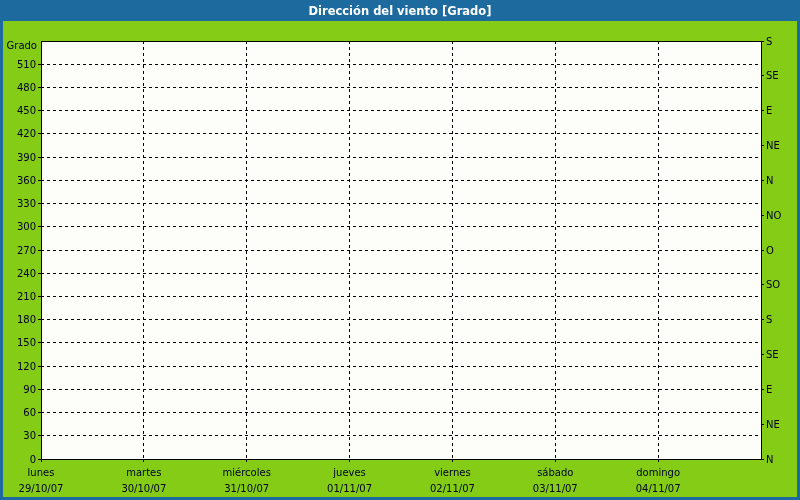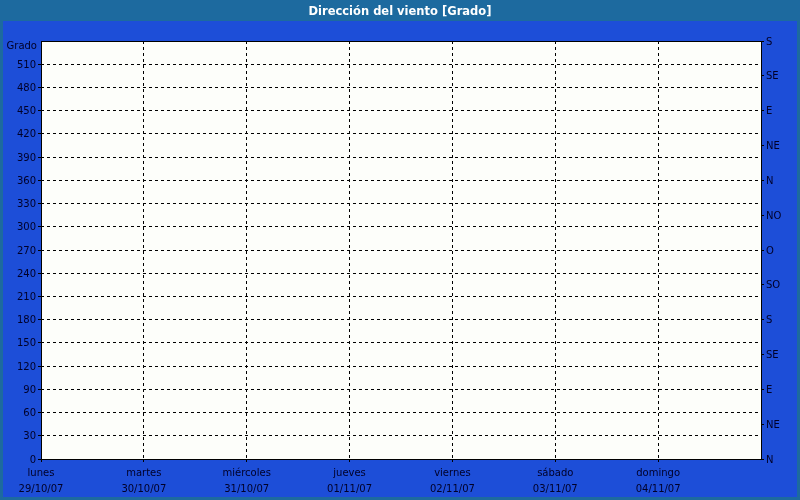--- a/index.html
+++ b/index.html
@@ -34,21 +34,21 @@
     position: absolute;
     inset: 0;
     border-style: solid;
     border-width: 3px;
     pointer-events: none;
   }
 </style>
 </head>
 <body>
 
-<div class="frame" style="background: #1d4ed8;">
+<div class="frame" style="background: #84cc16;">
   <div class="titlebar" style="background: rgb(29, 106, 159);">
     <span class="title" style="color: rgb(255, 255, 255);">Dirección del viento [Grado]</span>
   </div>
   <svg class="chart" id="chart" width="800" height="500">
       <rect x="41" y="41" width="720" height="418" fill="#fdfefa" stroke="none"></rect>
       <line x1="41" y1="435.77777777777777" x2="761" y2="435.77777777777777" stroke="#000000" stroke-width="1" stroke-dasharray="3,3" shape-rendering="crispEdges"></line>
       <line x1="41" y1="412.55555555555554" x2="761" y2="412.55555555555554" stroke="#000000" stroke-width="1" stroke-dasharray="3,3" shape-rendering="crispEdges"></line>
       <line x1="41" y1="389.33333333333337" x2="761" y2="389.33333333333337" stroke="#000000" stroke-width="1" stroke-dasharray="3,3" shape-rendering="crispEdges"></line>
       <line x1="41" y1="366.11111111111114" x2="761" y2="366.11111111111114" stroke="#000000" stroke-width="1" stroke-dasharray="3,3" shape-rendering="crispEdges"></line>
       <line x1="41" y1="342.88888888888886" x2="761" y2="342.88888888888886" stroke="#000000" stroke-width="1" stroke-dasharray="3,3" shape-rendering="crispEdges"></line>

